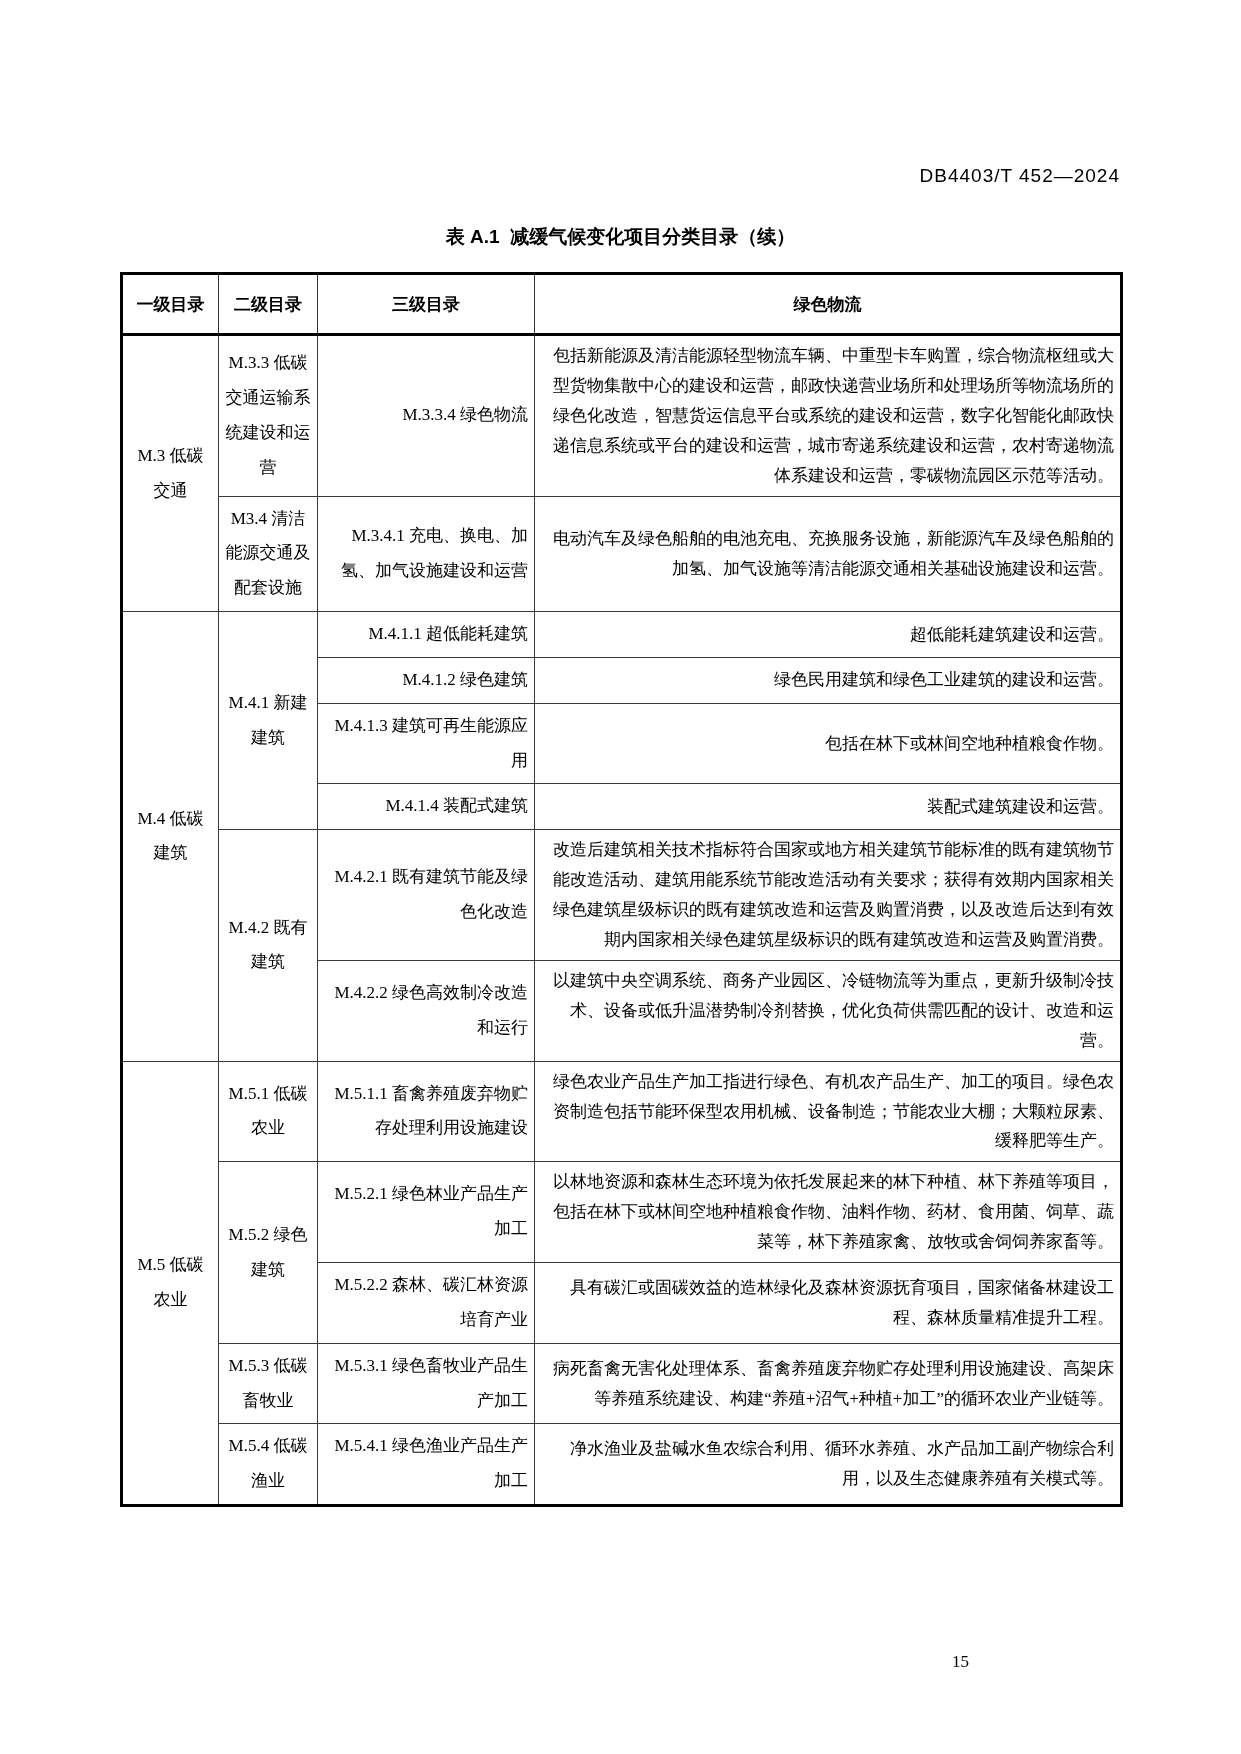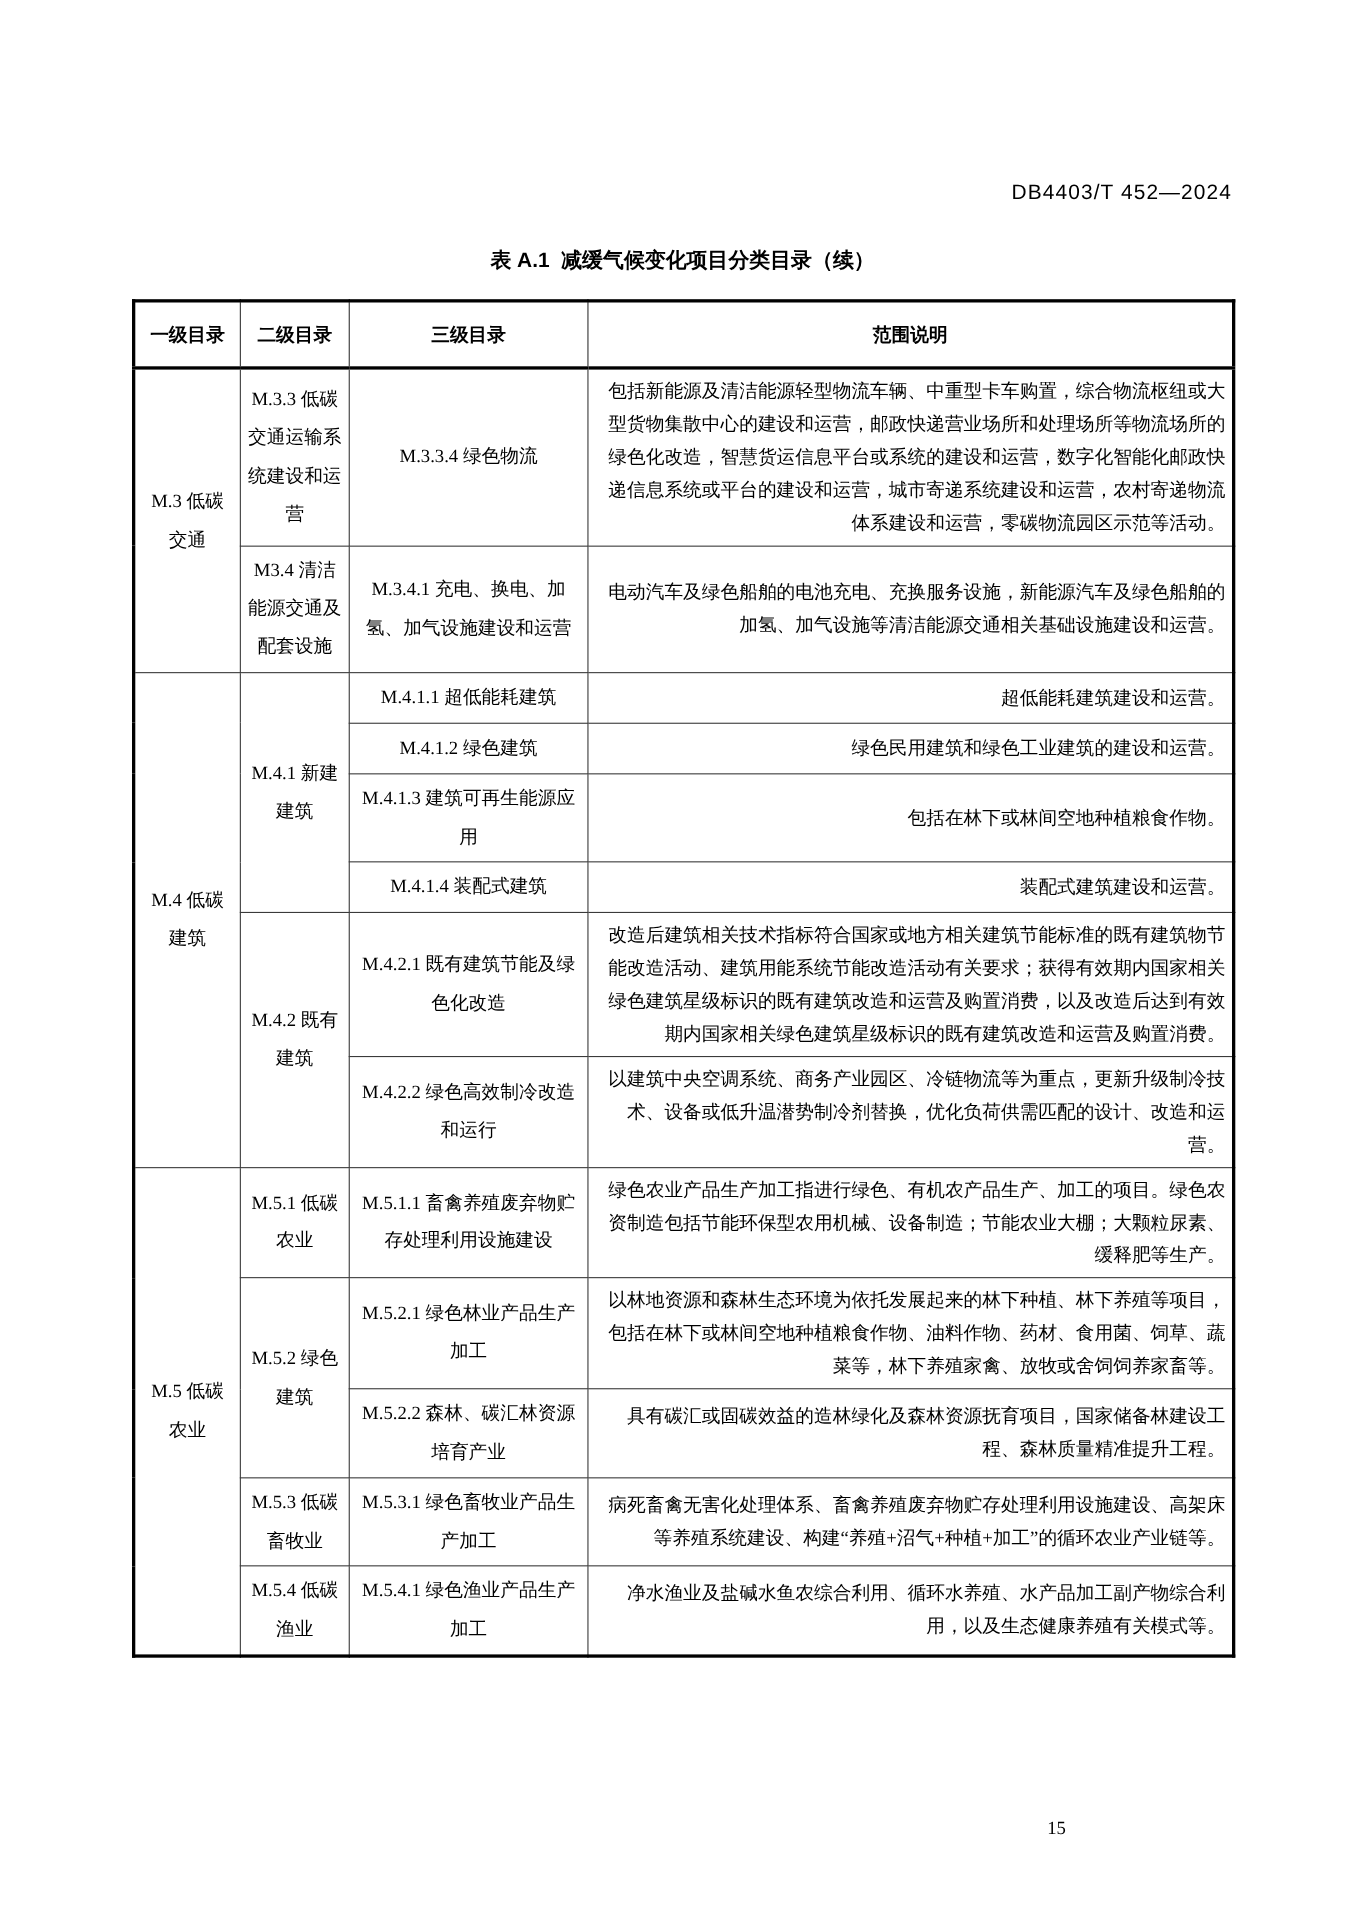--- a/index.html
+++ b/index.html
@@ -70,21 +70,21 @@
     font-size:17px;
     color:#000000;
     padding:5px 6px;
   }
   td.colx-0, td.colx-1{
     text-align:center;
     line-height:2.05;
     padding:5px 3px;
   }
   td.colx-2{
-    text-align:center;
+    text-align:right;
     line-height:2.05;
     padding:5px 6px 5px 9px;
   }
   td.colx-3{
     text-align:right;
     line-height:1.76;
     padding:7px 8px 7px 9px;
   }
   .page-number{
     position:absolute;
@@ -110,21 +110,21 @@
         <col class="c0">
           <col class="c1">
           <col class="c2">
           <col class="c3">
       </colgroup>
       <thead>
         <tr>
           <th>一级目录</th>
           <th>二级目录</th>
           <th>三级目录</th>
-          <th>范围说明</th>
+          <th>绿色物流</th>
         </tr>
       </thead>
       <tbody>
           <tr>
             <td rowspan="2" class="colx-0">M.3 低碳交通</td>
             <td class="colx-1">M.3.3 低碳交通运输系统建设和运营</td>
             <td class="colx-2">M.3.3.4 绿色物流</td>
             <td class="colx-3">包括新能源及清洁能源轻型物流车辆、中重型卡车购置，综合物流枢纽或大型货物集散中心的建设和运营，邮政快递营业场所和处理场所等物流场所的绿色化改造，智慧货运信息平台或系统的建设和运营，数字化智能化邮政快递信息系统或平台的建设和运营，城市寄递系统建设和运营，农村寄递物流体系建设和运营，零碳物流园区示范等活动。</td>
           </tr>
           <tr>

